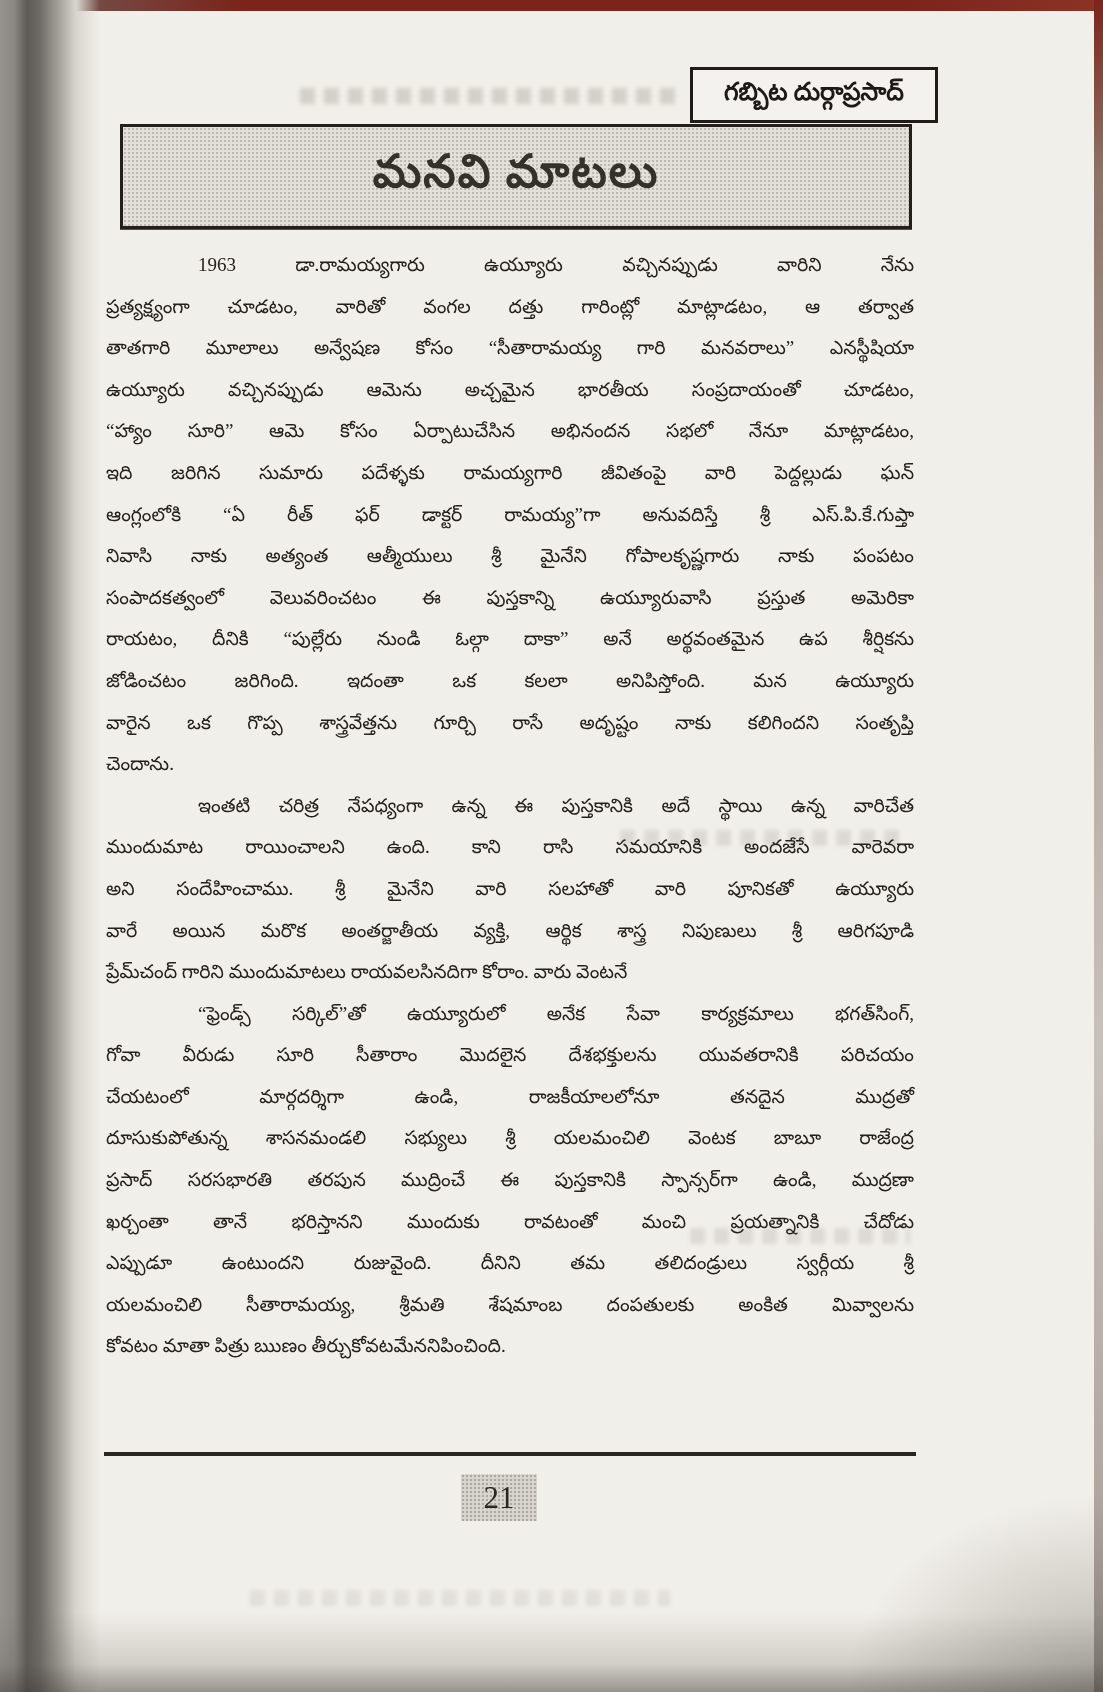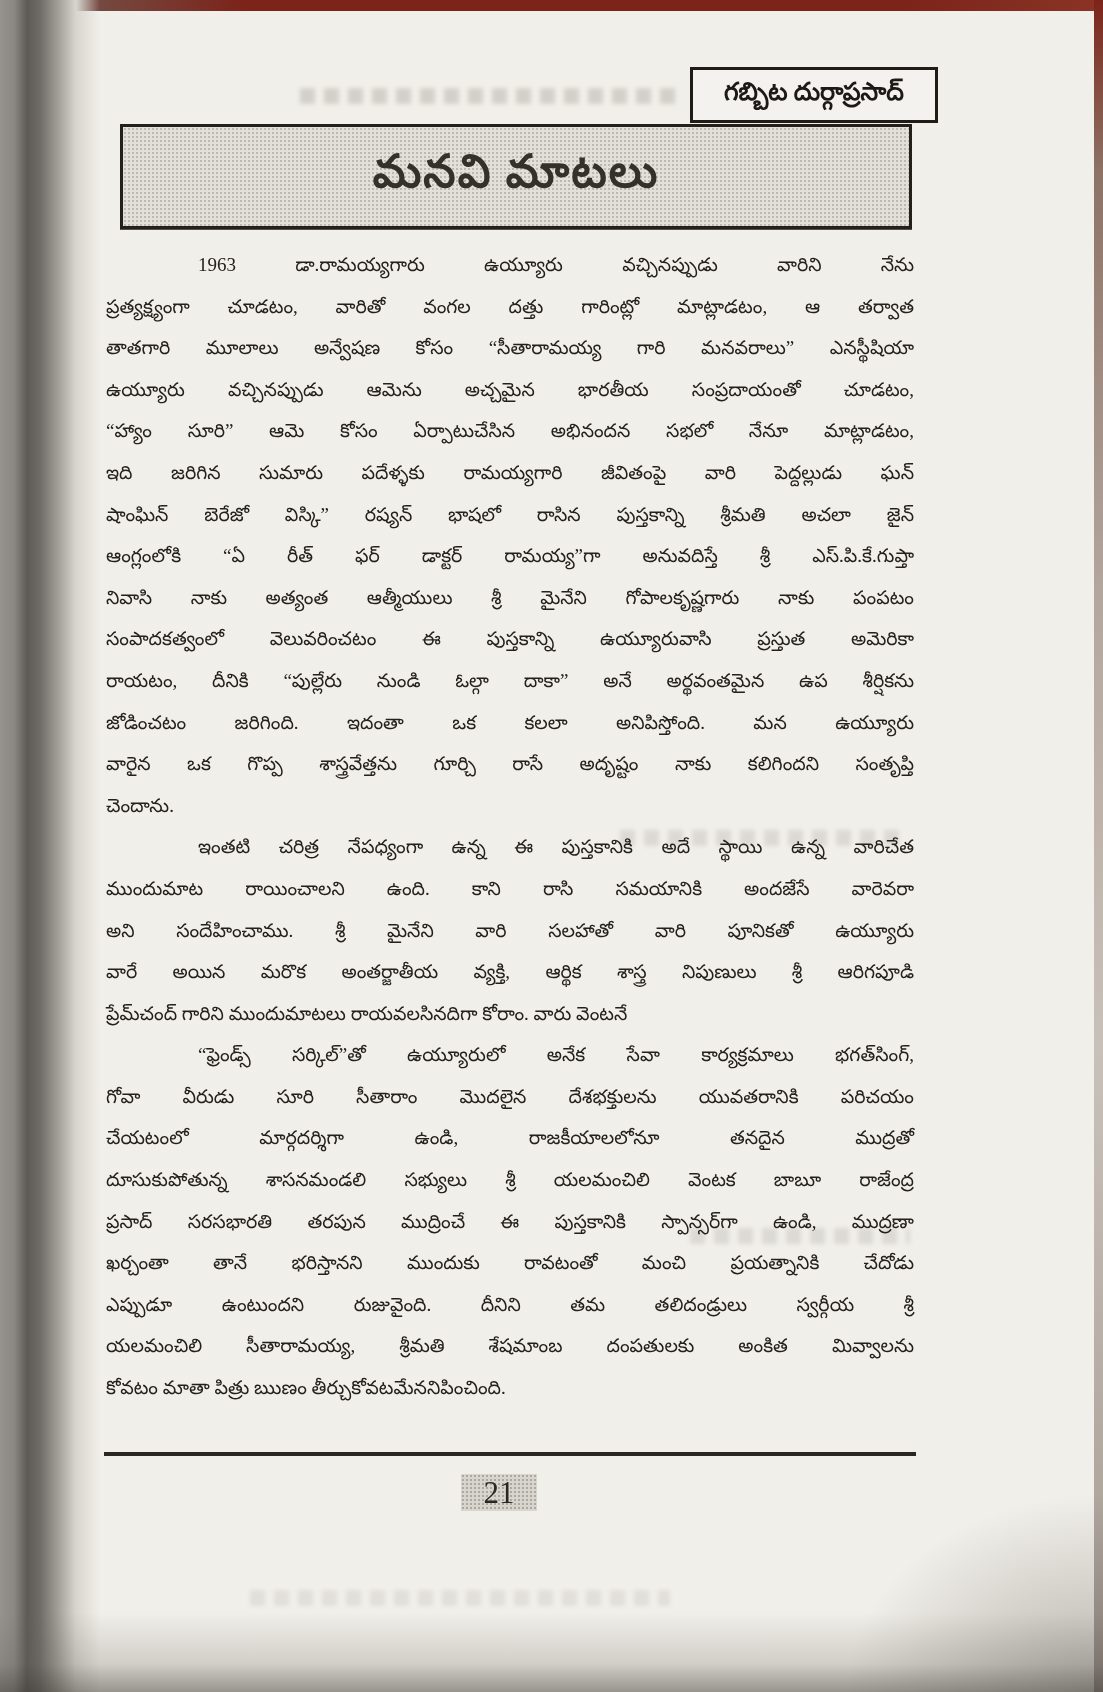--- a/index.html
+++ b/index.html
@@ -71,21 +71,21 @@
   .para .line{
     display:block;text-align:justify;text-align-last:justify;
   }
   .para .line.last{text-align-last:left;}
   .para .line:first-child{text-indent:92px;}
   .footer-rule{
     position:absolute;left:104px;top:1452px;width:812px;height:4px;
     background:#2a2621;
   }
   .page-number-box{
-    position:absolute;left:461px;top:1474px;width:76px;height:37px;
+    position:absolute;left:461px;top:1474px;width:76px;height:47px;
     background-color:#d8d5cf;
     background-image:radial-gradient(rgba(105,100,92,0.4) 1px,transparent 1.3px);
     background-size:4px 4px;
     display:flex;align-items:center;justify-content:center;
     font-size:31px;color:#2a2621;
   }
   .edge-fragment{
     position:absolute;left:-4px;top:1122px;font-size:27px;color:#2e2b26;
   }
 </style>
@@ -107,21 +107,20 @@
   </div>
 
   <div class="body-block">
       <p class="para">
         <span class="line">1963 డా.రామయ్యగారు ఉయ్యూరు వచ్చినప్పుడు వారిని నేను</span>
         <span class="line">ప్రత్యక్ష్యంగా చూడటం, వారితో వంగల దత్తు గారింట్లో మాట్లాడటం, ఆ తర్వాత</span>
         <span class="line">తాతగారి మూలాలు అన్వేషణ కోసం “సీతారామయ్య గారి మనవరాలు” ఎనస్థీషియా</span>
         <span class="line">ఉయ్యూరు వచ్చినప్పుడు ఆమెను అచ్చమైన భారతీయ సంప్రదాయంతో చూడటం,</span>
         <span class="line">“హ్యాం సూరి” ఆమె కోసం ఏర్పాటుచేసిన అభినందన సభలో నేనూ మాట్లాడటం,</span>
         <span class="line">ఇది జరిగిన సుమారు పదేళ్ళకు రామయ్యగారి జీవితంపై వారి పెద్దల్లుడు ఘన్</span>
-        <span class="line">షాంఘిన్ బెరేజో విస్కి” రష్యన్ భాషలో రాసిన పుస్తకాన్ని శ్రీమతి అచలా జైన్</span>
         <span class="line">ఆంగ్లంలోకి “ఏ రీత్ ఫర్ డాక్టర్ రామయ్య”గా అనువదిస్తే శ్రీ ఎస్.పి.కే.గుప్తా</span>
         <span class="line">నివాసి నాకు అత్యంత ఆత్మీయులు శ్రీ మైనేని గోపాలకృష్ణగారు నాకు పంపటం</span>
         <span class="line">సంపాదకత్వంలో వెలువరించటం ఈ పుస్తకాన్ని ఉయ్యూరువాసి ప్రస్తుత అమెరికా</span>
         <span class="line">రాయటం, దీనికి “పుల్లేరు నుండి ఓల్గా దాకా” అనే అర్థవంతమైన ఉప శీర్షికను</span>
         <span class="line">జోడించటం జరిగింది.  ఇదంతా ఒక కలలా అనిపిస్తోంది.  మన ఉయ్యూరు</span>
         <span class="line">వారైన ఒక గొప్ప శాస్త్రవేత్తను గూర్చి రాసే అదృష్టం నాకు కలిగిందని సంతృప్తి</span>
         <span class="line last">చెందాను.</span>
       </p>
       <p class="para">
         <span class="line">ఇంతటి చరిత్ర నేపధ్యంగా ఉన్న ఈ పుస్తకానికి అదే స్థాయి ఉన్న వారిచేత</span>

